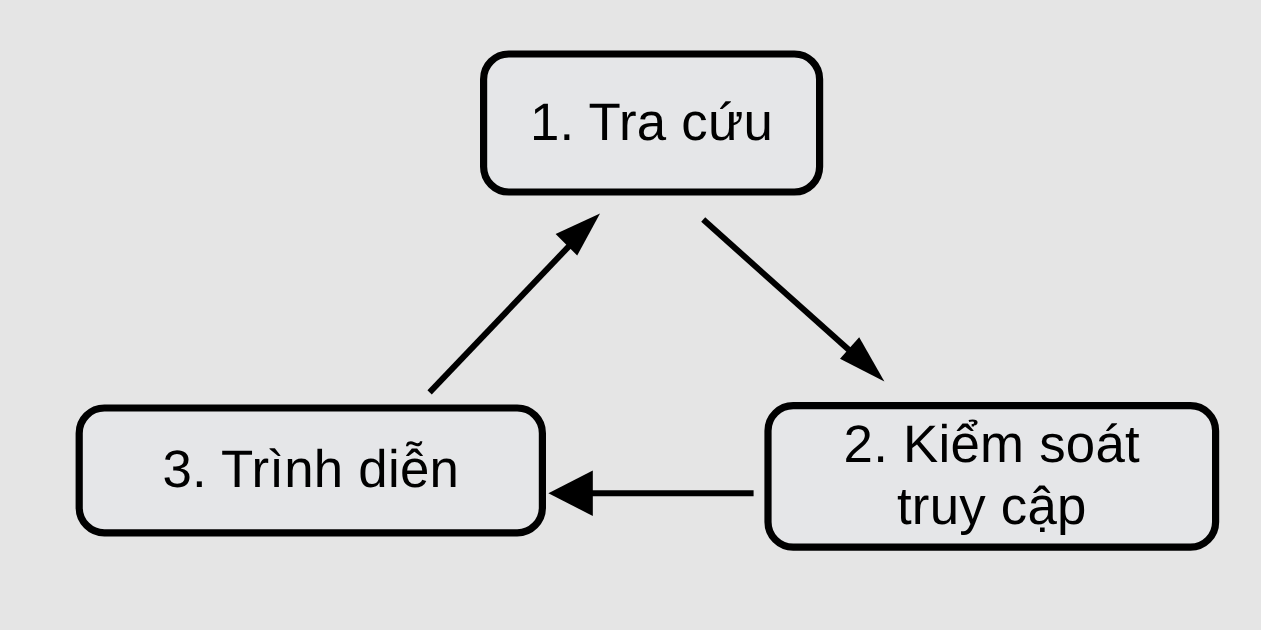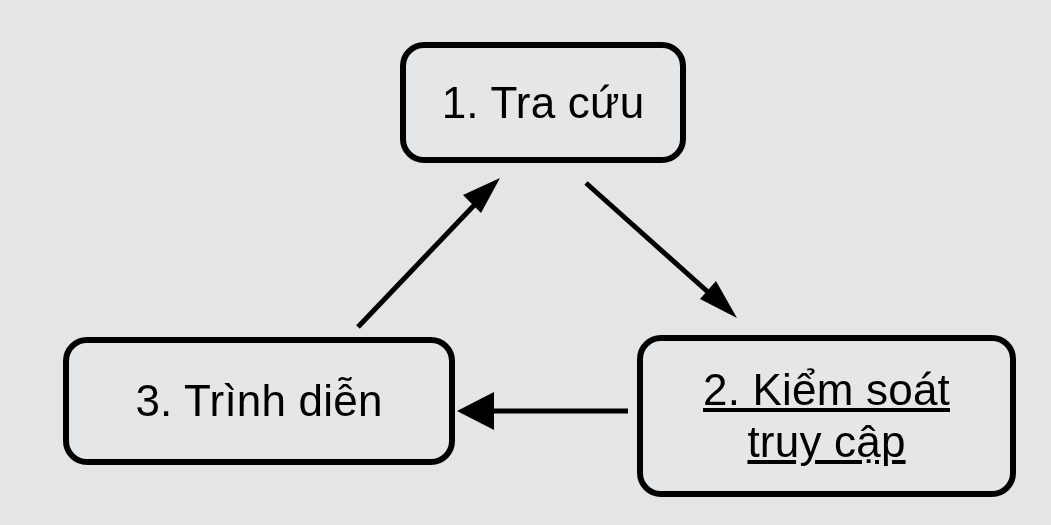--- a/index.html
+++ b/index.html
@@ -46,28 +46,27 @@
   #node-lookup {
     left: 400px;
     top: 42px;
     width: 286px;
     height: 121px;
   }
   #node-access-control {
     left: 637px;
     top: 335px;
     width: 379px;
-    height: 162px;
-    text-decoration: underline;
+    height: 124px;
   }
   #node-presentation {
     left: 63px;
     top: 337px;
     width: 392px;
-    height: 128px;
+    height: 110px;
     align-items: center;
   }
   .node-label {
     display: block;
     white-space: pre-line;
     padding: 0 10px;
   }
 </style>
 </head>
 <body>

